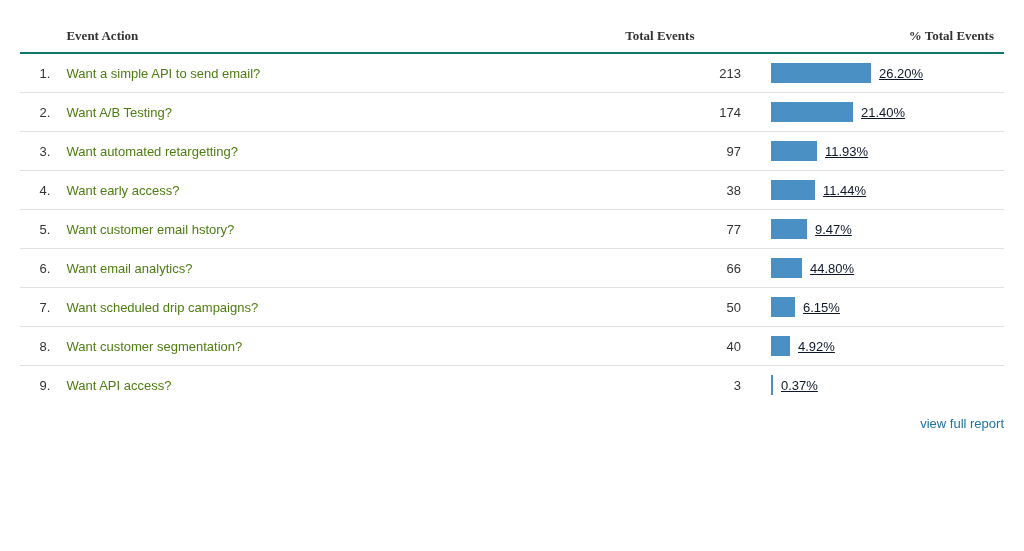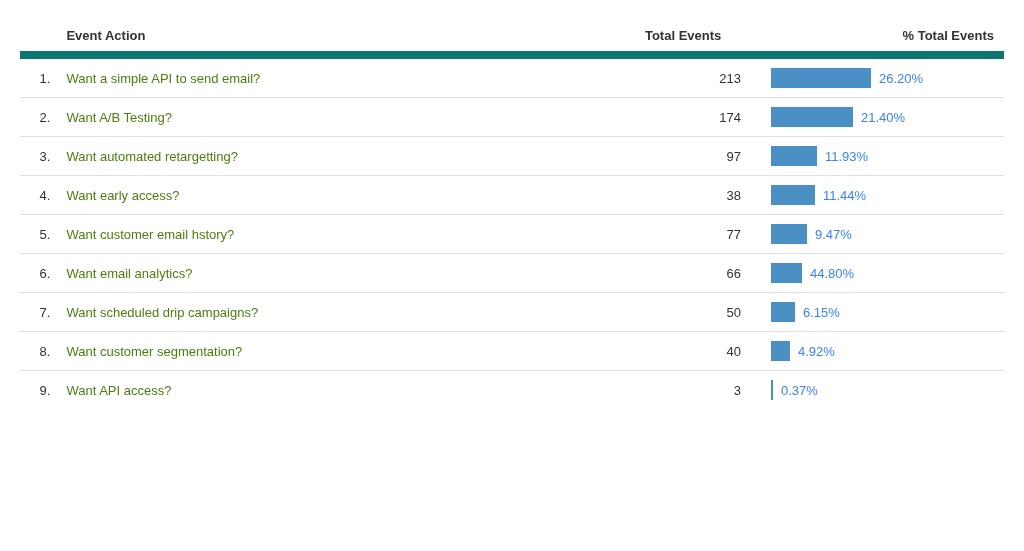--- a/index.html
+++ b/index.html
@@ -12,31 +12,32 @@
     }
     .table-container {
       width: 984px;
       margin: 0 auto;
     }
     table {
       width: 100%;
       border-collapse: collapse;
     }
     thead tr {
-      border-bottom: 8px solid #0f766e;
+      border-bottom: 2px solid #0f766e;
+      font-family: Liberation Serif, serif;
     }
     thead th {
       padding: 8px 10px;
       text-align: left;
       font-weight: bold;
       font-size: 13px;
       color: #333;
     }
     thead th.num-col {
-      text-align: center;
+      text-align: left;
     }
     thead th.pct-col {
       text-align: right;
       padding-left: 20px;
     }
     tbody tr {
       border-bottom: 1px solid #e0e0e0;
     }
     tbody tr:last-child {
       border-bottom: none;
@@ -55,22 +56,23 @@
       align-items: center;
       gap: 8px;
     }
     .bar {
       height: 20px;
       background-color: #4a90c4;
       display: inline-block;
       flex-shrink: 0;
     }
     .pct-text {
-      color: #3b82f6;
+      color: #0f172a;
       white-space: nowrap;
+      text-decoration: underline;
     }
     .footer-row {
       text-align: right;
       padding: 12px 0 0 0;
     }
     .view-full-report {
       color: #1a73a7;
       text-decoration: none;
       font-size: 13px;
       cursor: pointer;
@@ -201,13 +203,16 @@
           <td class="events-cell">3</td>
           <td class="pct-cell">
             <div class="bar-pct-container">
               <div class="bar" style="width: 2px;"></div>
               <span class="pct-text">0.37%</span>
             </div>
           </td>
         </tr>
       </tbody>
   </table>
+  <div class="footer-row">
+    <a class="view-full-report" href="#">view full report</a>
+  </div>
 </div>
 
 </body></html>

